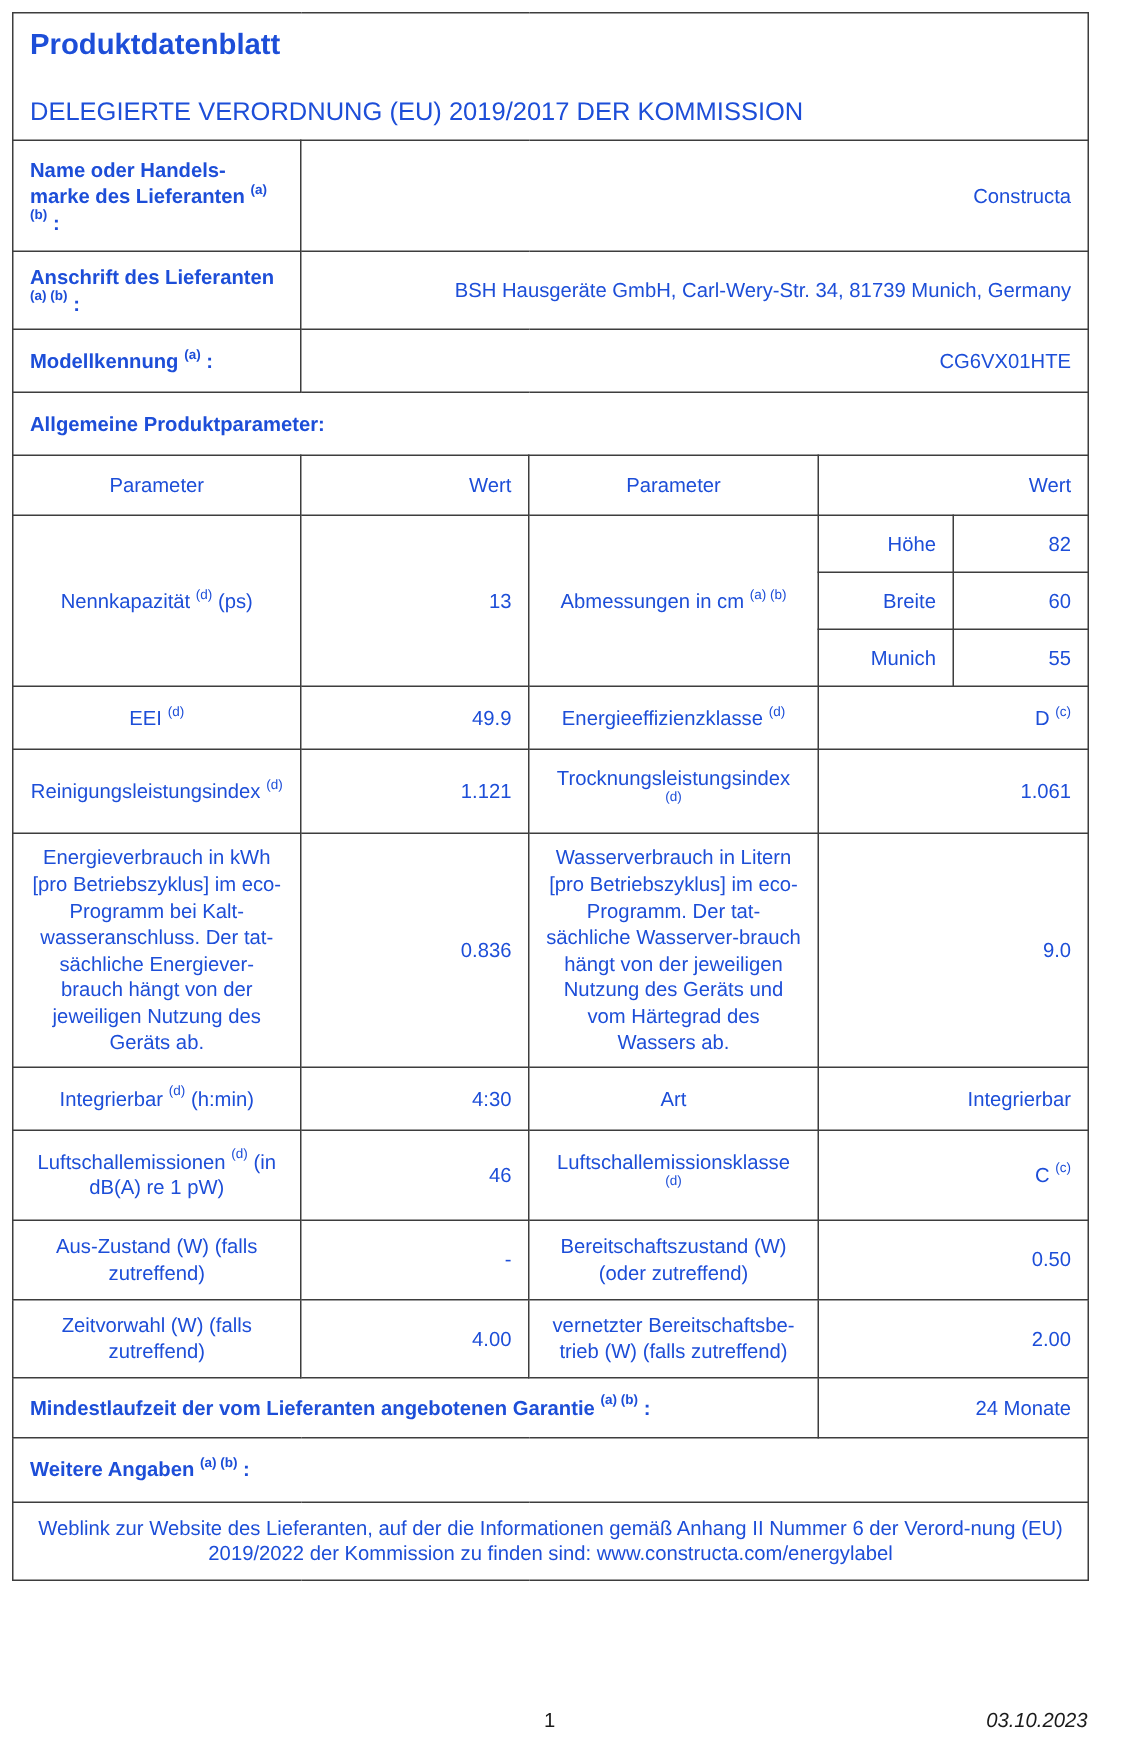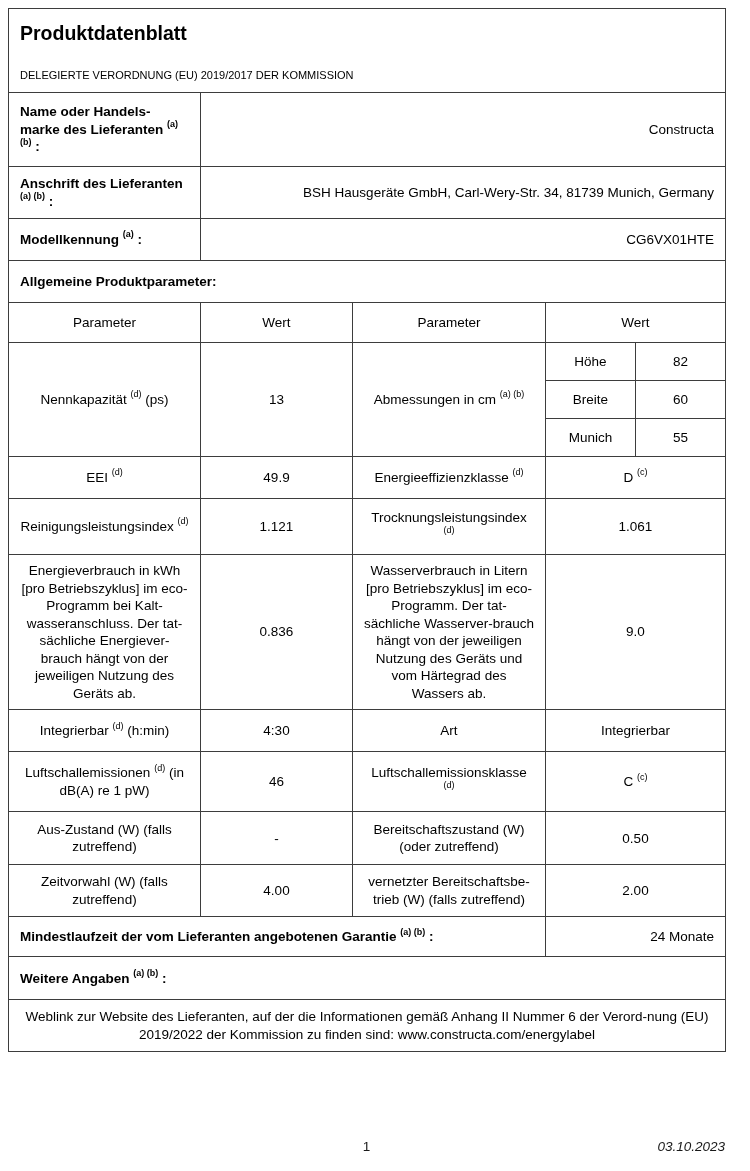--- a/index.html
+++ b/index.html
@@ -21,29 +21,29 @@
     width: 717px;
     border-collapse: collapse;
     table-layout: fixed;
   }
   table.datasheet td {
     border: 1px solid #3d3d3d;
     padding: 7px 11px;
     font-size: 13.5px;
     line-height: 1.3;
     vertical-align: middle;
-    color: #000000;
+    color: #1d4ed8;
     word-wrap: break-word;
   }
   .title-cell { padding: 10px 12px 8px 12px; vertical-align: top; }
   .doc-title { font-size: 19.5px; font-weight: bold; margin: 2px 0 21px 0; }
-  .doc-subtitle { font-size: 11px; }
+  .doc-subtitle { font-size: 17px; }
   .lbl { text-align: center; }
   .lbl-bold { text-align: left; font-weight: bold; margin-left: 24px; }
-  .val-center { text-align: center; }
+  .val-center { text-align: right; }
   .val-left { text-align: right; }
   sup.fn {
     font-size: 9px;
     font-weight: bold;
     position: relative;
     top: -1px;
     vertical-align: super;
     line-height: 0;
   }
   sup.fn-reg { font-weight: normal; }

